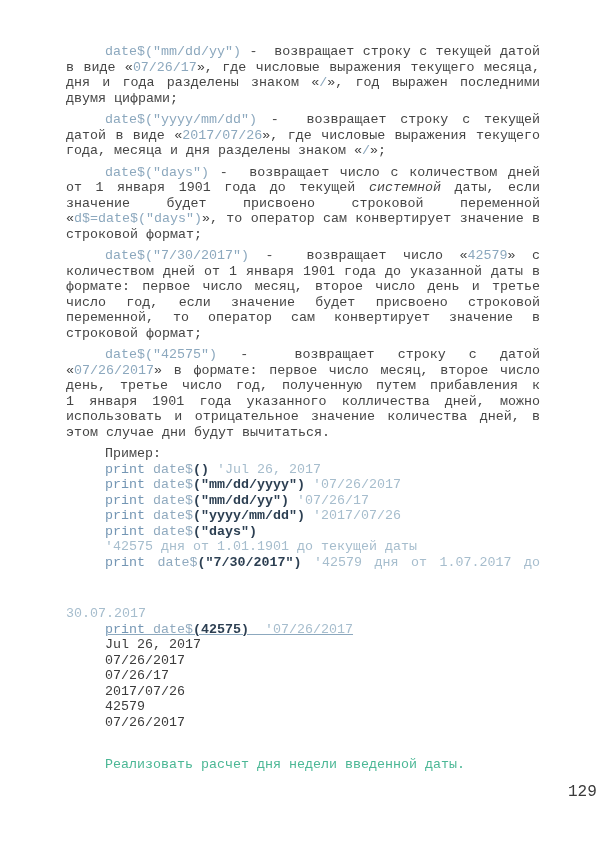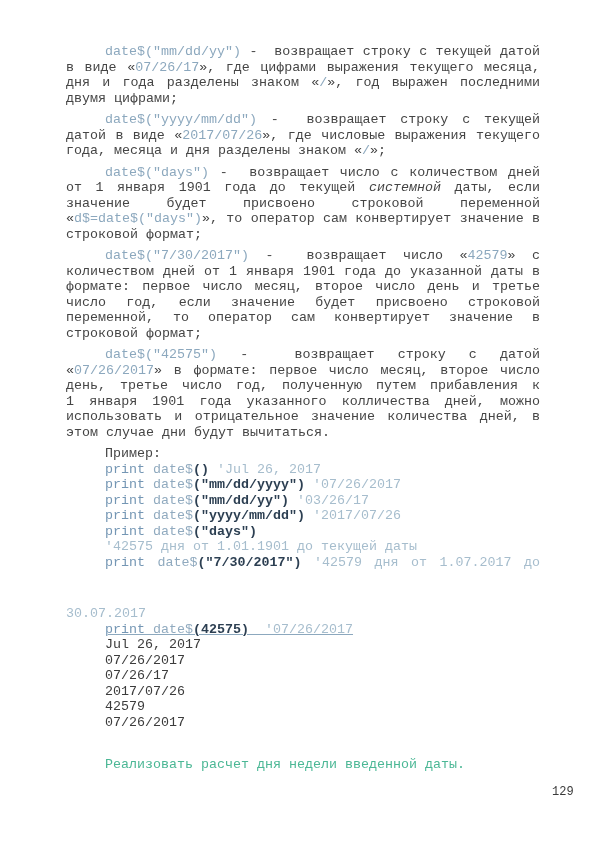--- a/index.html
+++ b/index.html
@@ -47,42 +47,42 @@
   .r-body{color:#454545;}
   .r-em{color:#454545;font-style:italic;margin-top:20px;}
   .r-code{color:#8ca8be;}
   .r-kw{color:#7496b4;}
   .r-fn{color:#90aabf;}
   .r-arg{color:#2c3f52;font-weight:bold;}
   .r-cm{color:#a6bdcd;}
   .r-out{color:#3c3c3c;}
   .r-task{color:#4bb795;}
   .page-number{
-    position:absolute;left:552px;top:785px;
-    font-size:12px;line-height:14px;color:#3a3a3a;
+    position:absolute;left:568px;top:785px;
+    font-size:16px;line-height:14px;color:#3a3a3a;
   }
 </style>
 </head>
 <body>
 
 <div class="page">
   <div class="content">
     <div id="paragraphs">
-        <p class="para"><span class="r-code">date$("mm/dd/yy")</span><span class="r-body"> -  возвращает строку с текущей датой в виде «</span><span class="r-code">07/26/17</span><span class="r-body">», где цифрами выражения текущего месяца, дня и года разделены знаком «</span><span class="r-code">/</span><span class="r-body">», год выражен последними двумя цифрами;</span></p>
+        <p class="para"><span class="r-code">date$("mm/dd/yy")</span><span class="r-body"> -  возвращает строку с текущей датой в виде «</span><span class="r-code">07/26/17</span><span class="r-body">», где числовые выражения текущего месяца, дня и года разделены знаком «</span><span class="r-code">/</span><span class="r-body">», год выражен последними двумя цифрами;</span></p>
         <p class="para"><span class="r-code">date$("yyyy/mm/dd")</span><span class="r-body"> -  возвращает строку с текущей датой в виде «</span><span class="r-code">2017/07/26</span><span class="r-body">», где числовые выражения текущего года, месяца и дня разделены знаком «</span><span class="r-code">/</span><span class="r-body">»;</span></p>
         <p class="para"><span class="r-code">date$("days")</span><span class="r-body"> -  возвращает число с количеством дней от 1 января 1901 года до текущей </span><span class="r-em">системной</span><span class="r-body"> даты, если значение будет присвоено строковой переменной «</span><span class="r-code">d$=date$("days")</span><span class="r-body">», то оператор сам конвертирует значение в строковой формат;</span></p>
         <p class="para"><span class="r-code">date$("7/30/2017")</span><span class="r-body"> -  возвращает число «</span><span class="r-code">42579</span><span class="r-body">» с количеством дней от 1 января 1901 года до указанной даты в формате: первое число месяц, второе число день и третье число год, если значение будет присвоено строковой переменной, то оператор сам конвертирует значение в строковой формат;</span></p>
         <p class="para"><span class="r-code">date$("42575")</span><span class="r-body"> -  возвращает строку с датой «</span><span class="r-code">07/26/2017</span><span class="r-body">» в формате: первое число месяц, второе число день, третье число год, полученную путем прибавления к 1&nbsp;января 1901 года указанного колличества дней, можно использовать и отрицательное значение количества дней, в этом случае дни будут вычитаться.</span></p>
       </div>
     <div class="example">
       <div class="code-line" id="example-label"><span class="r-body">Пример:</span></div>
       <div id="example-lines">
           <div class="code-line"><span class="r-kw">print</span><span class="r-body"> </span><span class="r-fn">date$</span><span class="r-arg">()</span><span class="r-body"> </span><span class="r-cm">'Jul 26, 2017</span></div>
           <div class="code-line"><span class="r-kw">print</span><span class="r-body"> </span><span class="r-fn">date$</span><span class="r-arg">("mm/dd/yyyy")</span><span class="r-body"> </span><span class="r-cm">'07/26/2017</span></div>
-          <div class="code-line"><span class="r-kw">print</span><span class="r-body"> </span><span class="r-fn">date$</span><span class="r-arg">("mm/dd/yy")</span><span class="r-body"> </span><span class="r-cm">'03/26/17</span></div>
+          <div class="code-line"><span class="r-kw">print</span><span class="r-body"> </span><span class="r-fn">date$</span><span class="r-arg">("mm/dd/yy")</span><span class="r-body"> </span><span class="r-cm">'07/26/17</span></div>
           <div class="code-line"><span class="r-kw">print</span><span class="r-body"> </span><span class="r-fn">date$</span><span class="r-arg">("yyyy/mm/dd")</span><span class="r-body"> </span><span class="r-cm">'2017/07/26</span></div>
           <div class="code-line"><span class="r-kw">print</span><span class="r-body"> </span><span class="r-fn">date$</span><span class="r-arg">("days")</span></div>
           <div class="code-line"><span class="r-cm">'42575 дня от 1.01.1901 до текущей даты</span></div>
           <div class="code-line v-justify"><span class="r-kw">print</span><span class="r-body"> </span><span class="r-fn">date$</span><span class="r-arg">("7/30/2017")</span><span class="r-body"> </span><span class="r-cm">'42579 дня от 1.07.2017 до</span></div>
           <div class="code-line v-flush"><span class="r-cm">30.07.2017</span></div>
           <div class="code-line v-underline"><span class="r-kw">print</span><span class="r-body"> </span><span class="r-fn">date$</span><span class="r-arg">(42575)</span><span class="r-body">  </span><span class="r-cm">'07/26/2017</span></div>
           <div class="code-line"><span class="r-out">Jul 26, 2017</span></div>
           <div class="code-line"><span class="r-out">07/26/2017</span></div>
           <div class="code-line"><span class="r-out">07/26/17</span></div>
           <div class="code-line"><span class="r-out">2017/07/26</span></div>

